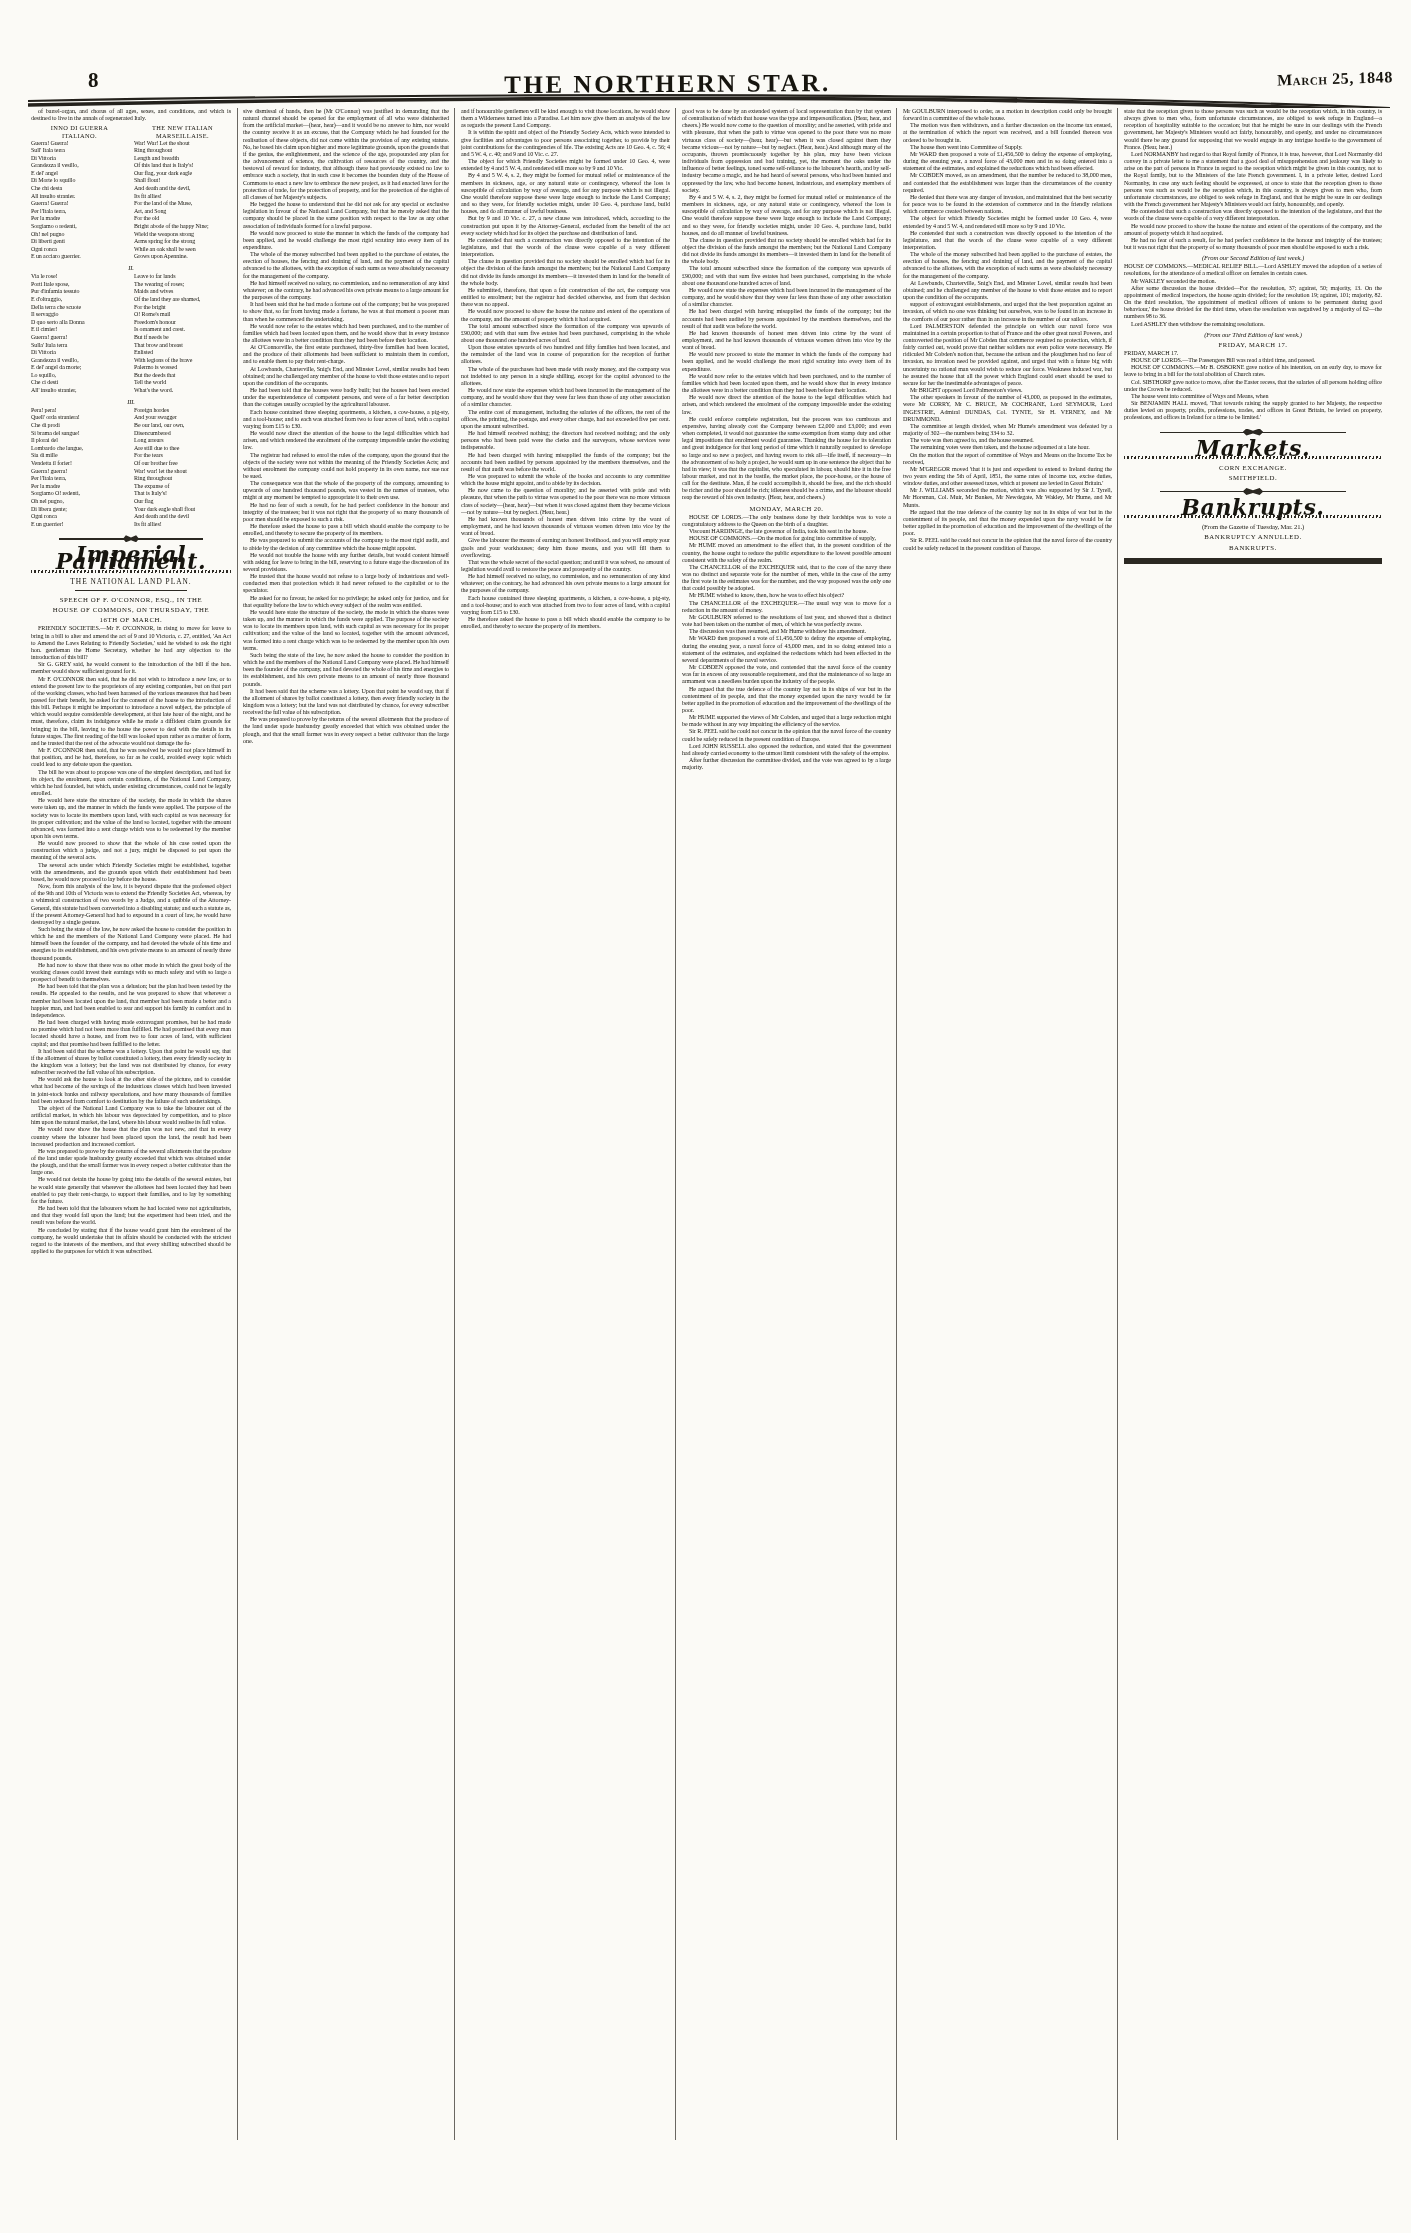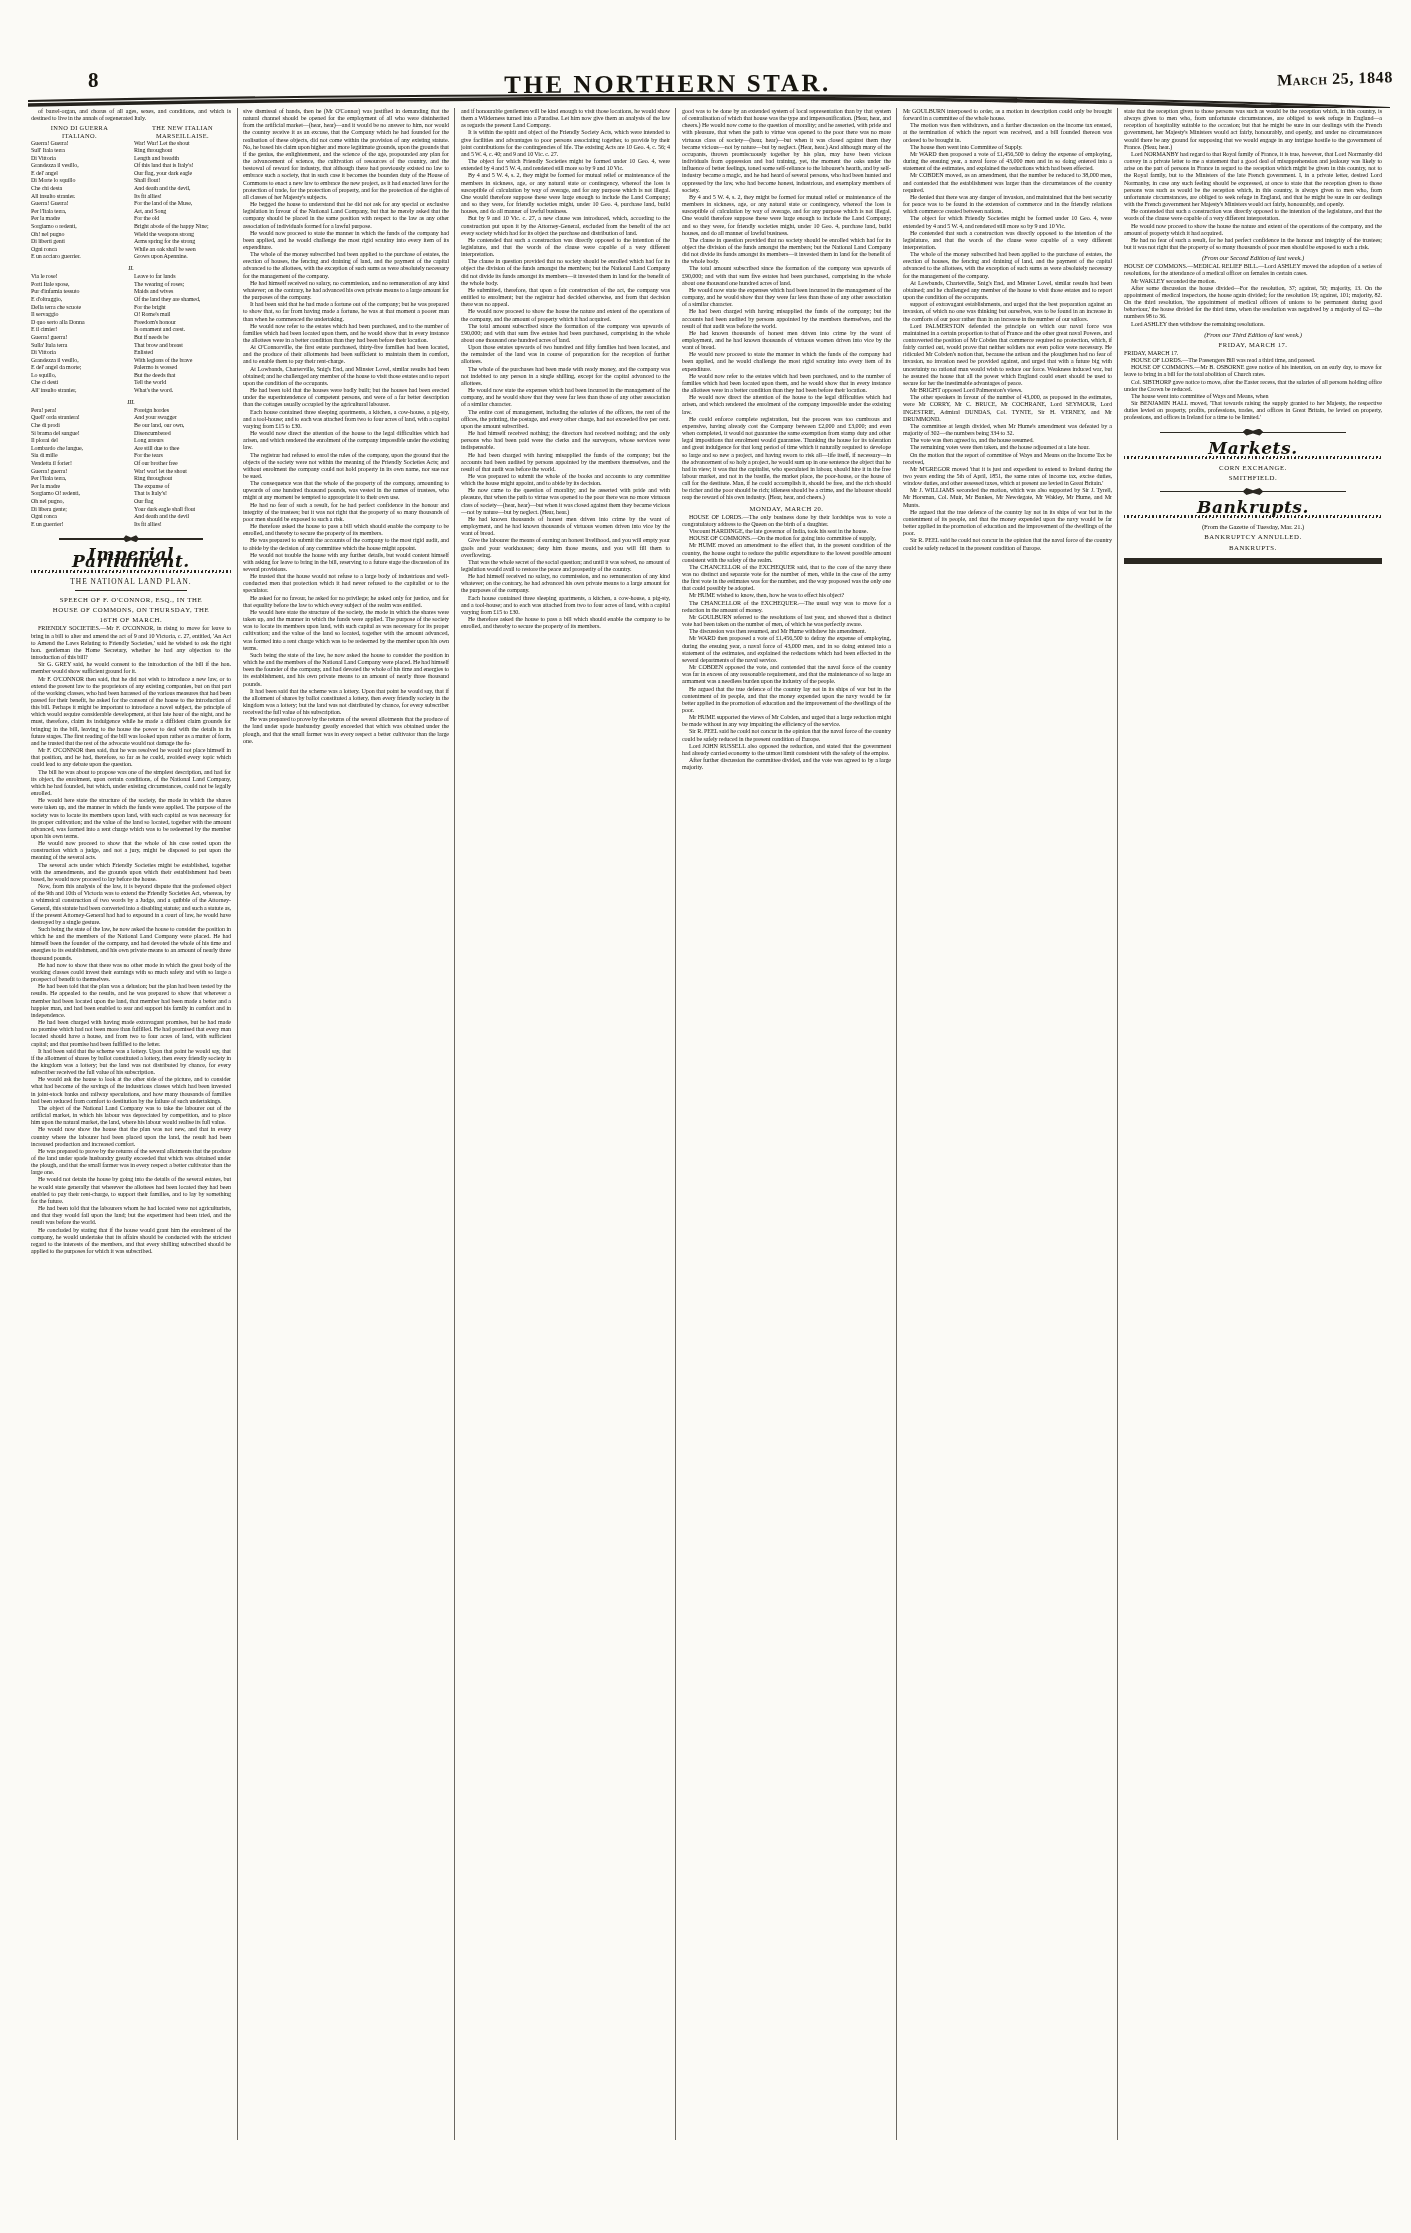--- a/index.html
+++ b/index.html
@@ -56,21 +56,21 @@
   .ital{font-style:italic;}
 
   
   .h-center{text-align:center;text-indent:0;margin:3px 0 2px;}
   .h-caps{text-align:center;text-indent:0;letter-spacing:1px;font-size:7.4px;
           margin:4px 0 2px;text-transform:uppercase;}
   .h-caps2{text-align:center;text-indent:0;letter-spacing:.6px;font-size:6.8px;margin:3px 0 2px;}
   .h-sub{text-align:center;text-indent:0;font-size:6.6px;margin:3px 0 2px;font-variant:small-caps;}
   .blackletter{text-align:center;text-indent:0;
         font-family:"DejaVu Serif", serif;font-weight:bold;
-        font-size:17px;letter-spacing:.6px;margin:7px 0 3px;font-style:italic;}
+        font-size:22px;letter-spacing:.6px;margin:7px 0 3px;font-style:italic;}
 
   
   .orn{height:10px;margin:6px 0 4px;position:relative;}
   .orn:before{content:"";position:absolute;left:14%;right:14%;top:4px;height:1.4px;background:#2b2822;}
   .orn:after{content:"";position:absolute;left:46%;width:8%;top:1px;height:7px;
       background:#2b2822;
       clip-path:polygon(0 50%,18% 0,50% 30%,82% 0,100% 50%,82% 100%,50% 70%,18% 100%);}
   .wavyline{height:5px;margin:3px 0 4px;position:relative;overflow:hidden;}
   .wavyline:before{content:"";position:absolute;left:0;right:0;top:1px;height:3px;
       background:repeating-linear-gradient(100deg,#2b2822 0 1.5px,transparent 1.5px 3.5px);}

